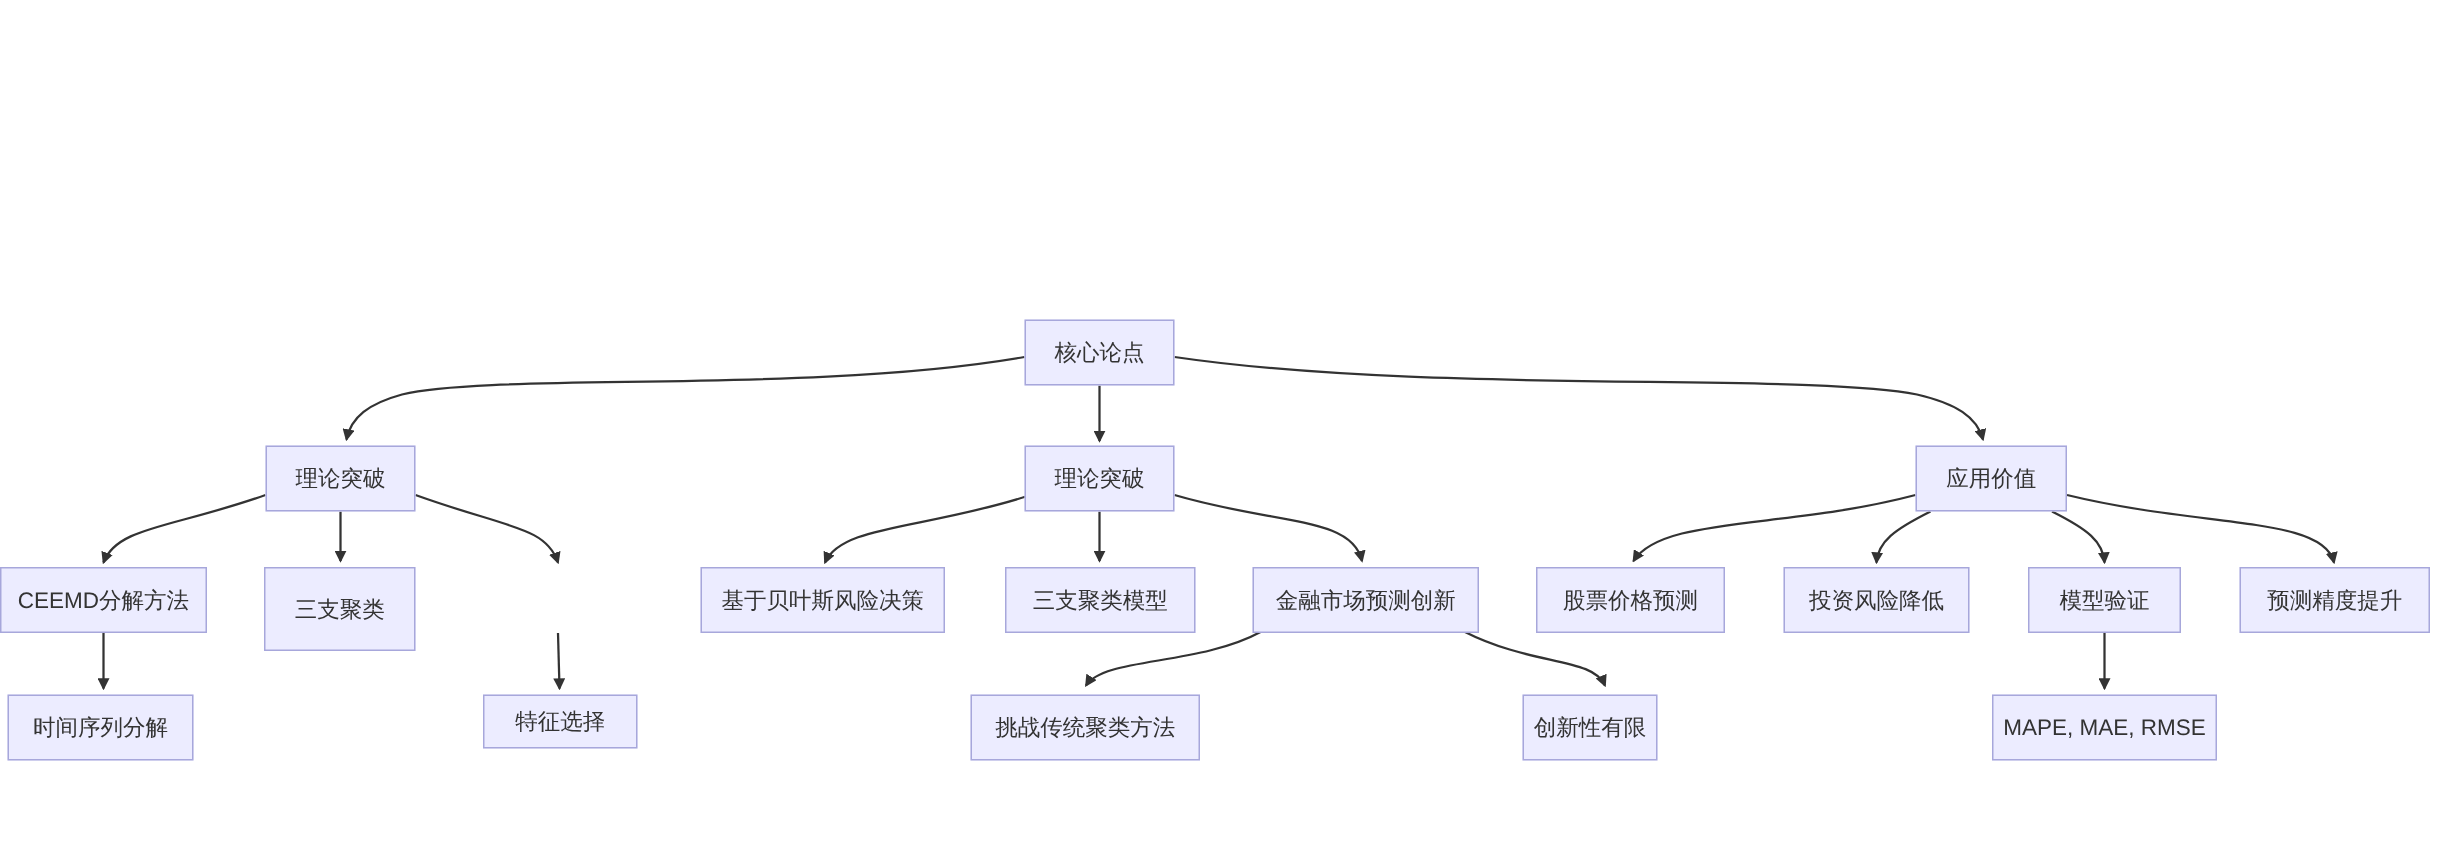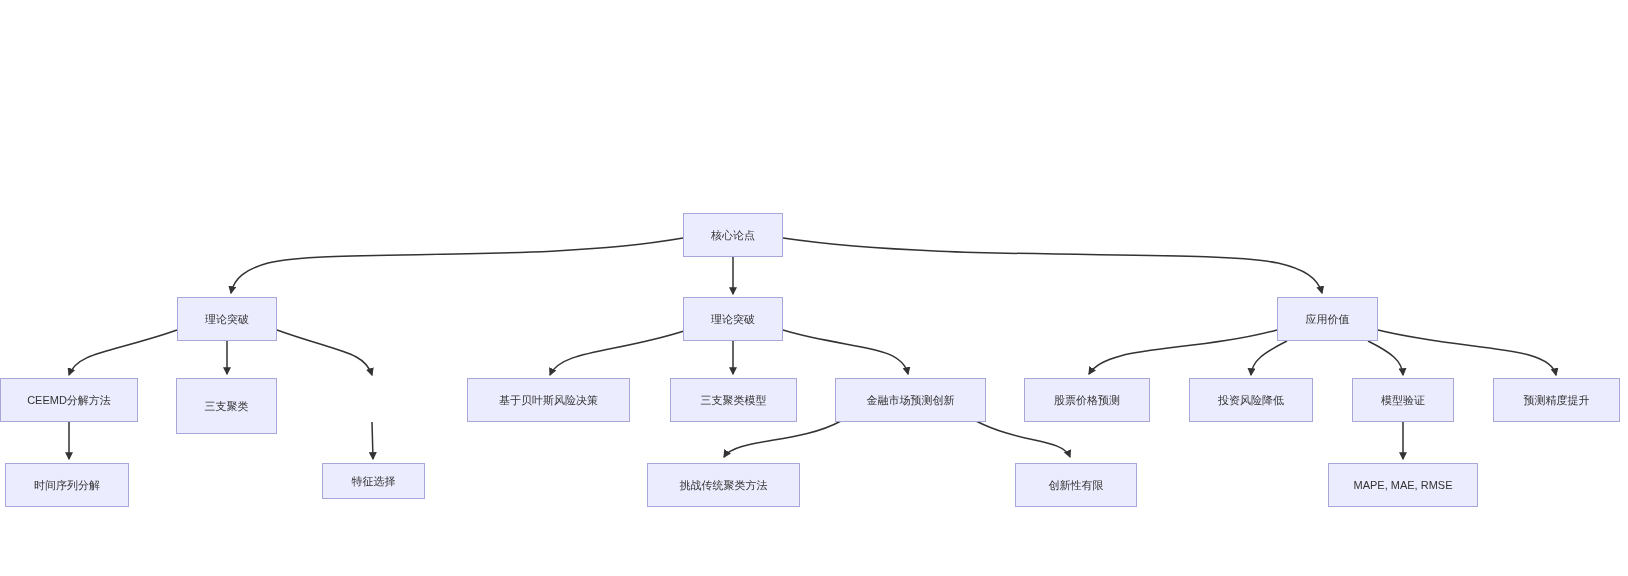--- a/index.html
+++ b/index.html
@@ -27,21 +27,21 @@
   }
   .node {
     position: absolute;
     box-sizing: border-box;
     display: flex;
     align-items: center;
     justify-content: center;
     background: var(--node-fill, #ECECFF);
     border: 1px solid var(--node-border, #A7A7DB);
     color: var(--text, #333333);
-    font-size: 11px;
+    font-size: 15px;
     line-height: 1;
     white-space: nowrap;
     text-align: center;
   }
 </style>
 </head>
 <body>
 
 <div class="canvas">
 
@@ -97,17 +97,17 @@
   <div class="node" style="left:1352px; top:378px; width:102px; height:44px">模型验证</div>
 
   <div class="node" style="left:1493px; top:378px; width:127px; height:44px">预测精度提升</div>
 
   <div class="node" style="left:5px; top:463px; width:124px; height:44px">时间序列分解</div>
 
   <div class="node" style="left:322px; top:463px; width:103px; height:36px">特征选择</div>
 
   <div class="node" style="left:647px; top:463px; width:153px; height:44px">挑战传统聚类方法</div>
 
-  <div class="node" style="left:1015px; top:463px; width:122px; height:44px">创新性有限</div>
+  <div class="node" style="left:1015px; top:463px; width:90px; height:44px">创新性有限</div>
 
   <div class="node" style="left:1328px; top:463px; width:150px; height:44px">MAPE, MAE, RMSE</div>
 
 </div>
 
 </body></html>

